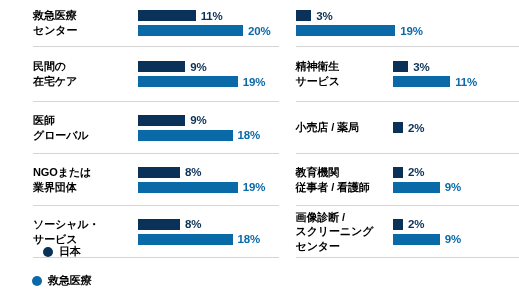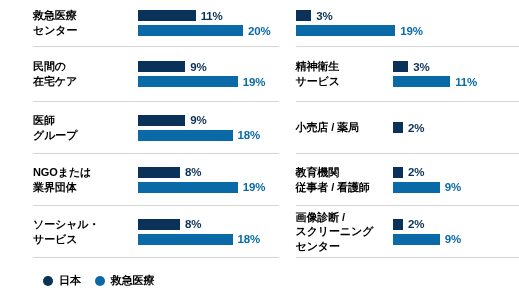--- a/index.html
+++ b/index.html
@@ -91,24 +91,24 @@
     font-weight: bold;
     letter-spacing: -0.2px;
     margin-left: 5px;
     white-space: nowrap;
   }
   .val-jp { color: #0a3157; }
   .val-gl { color: #0a6aa8; }
 
   .legend {
     position: absolute;
-    left: 15px;
+    left: 4px;
     bottom: 6px;
     display: flex;
-    flex-direction: row;
+    flex-direction: column;
     align-items: center;
     gap: 14px;
   }
   .legend-item {
     display: flex;
     flex-direction: row;
     align-items: center;
     gap: 6px;
   }
   .legend-dot {
@@ -157,21 +157,21 @@
               <span class="bar-val val-jp">9%</span>
             </div>
             <div class="bar-line">
               <div class="bar bar-gl" style="width: 99.75px;"></div>
               <span class="bar-val val-gl">19%</span>
             </div>
           </div>
         </div>
         <div class="row" style="height: 52px;">
           <div class="cat-label">医師
-グループ</div>
+グローバル</div>
           <div class="bars">
             <div class="bar-line">
               <div class="bar bar-jp" style="width: 47.25px;"></div>
               <span class="bar-val val-jp">9%</span>
             </div>
             <div class="bar-line">
               <div class="bar bar-gl" style="width: 94.5px;"></div>
               <span class="bar-val val-gl">18%</span>
             </div>
           </div>

